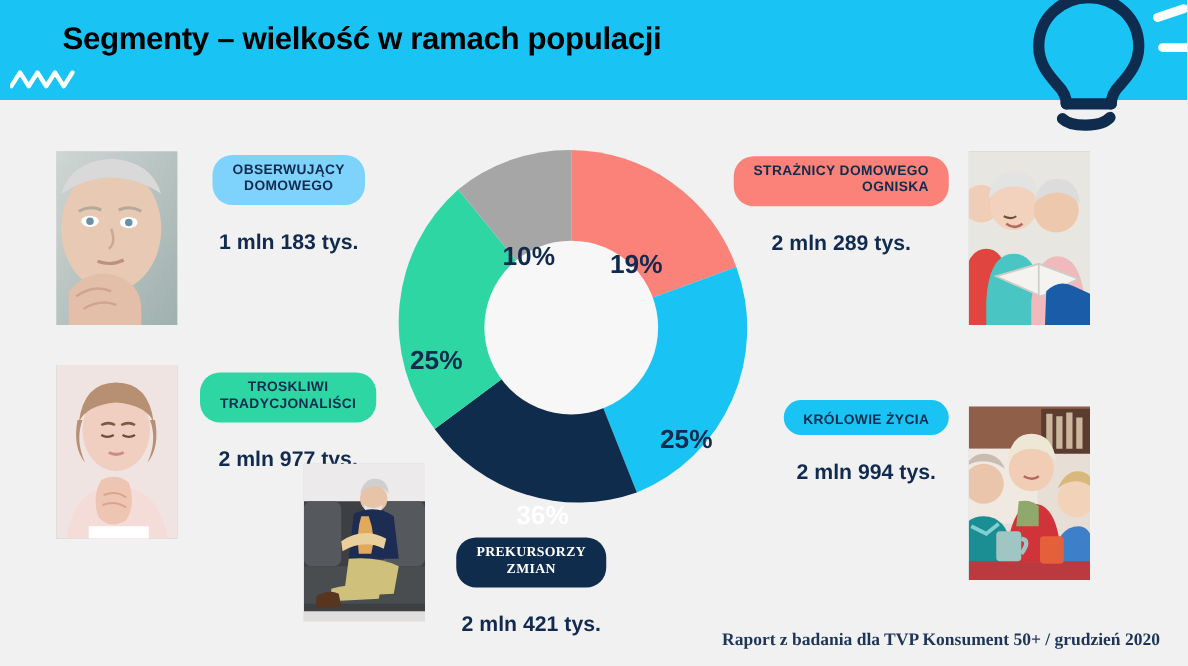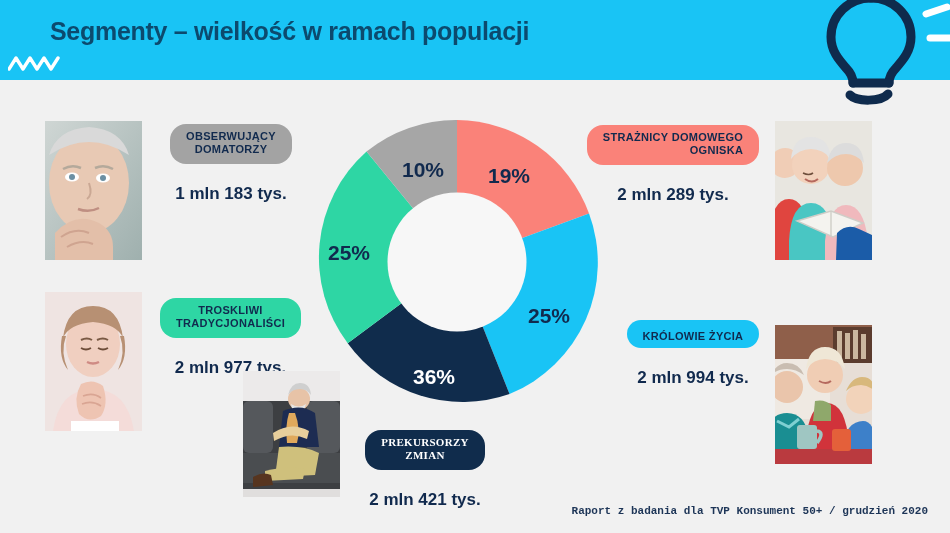--- a/index.html
+++ b/index.html
@@ -33,21 +33,21 @@
     width: 950px;
     height: 80px;
     background: #19c4f5;
   }
   .header-title {
     position: absolute;
     left: 50px;
     top: 17px;
     font-size: 25px;
     font-weight: bold;
-    color: #0c4a6e;
+    color: #000000;
     letter-spacing: -0.3px;
     white-space: nowrap;
     font-family: "Liberation Sans", sans-serif;
   }
   .zigzag {
     position: absolute;
     left: 8px;
     top: 53px;
     width: 54px;
     height: 20px;
@@ -74,20 +74,21 @@
     width: 288px;
     height: 288px;
   }
   .slice-label {
     position: absolute;
     font-size: 21px;
     font-weight: bold;
     color: #112a4e;
     white-space: nowrap;
     font-family: "Liberation Sans", sans-serif;
+    margin-top: 36px;
   }
   .slice-label.on-dark { color: #ffffff; }
 
   
   .callout { position: absolute; }
   .pill {
     display: inline-block;
     border-radius: 16px;
     padding: 6px 16px 7px 16px;
     font-size: 11px;
@@ -115,25 +116,25 @@
     overflow: hidden;
     background: #cfcfcf;
   }
   .photo svg { display: block; }
 
   
   .footer-note {
     position: absolute;
     right: 22px;
     top: 505px;
-    font-size: 11px;
+    font-size: 14px;
     font-weight: bold;
     color: #1d3557;
     white-space: nowrap;
-    font-family: Liberation Mono, monospace;
+    font-family: Liberation Serif, serif;
   }
 </style>
 </head>
 <body>
 
 <div id="slide">
 
   <div class="header-bar">
     <div class="header-title">Segmenty – wielkość w ramach populacji</div>
 
@@ -173,23 +174,23 @@
 
     <div class="slice-label" style="left:175px; top:46px;">19%</div>
     <div class="slice-label" style="left:215px; top:186px;">25%</div>
     <div class="slice-label on-dark" style="left:100px; top:247px;">36%</div>
     <div class="slice-label" style="left:15px; top:123px;">25%</div>
     <div class="slice-label" style="left:89px; top:40px;">10%</div>
   </div>
 
   <div class="callout" style="left:152px; top:124px; width:158px;">
     <div style="text-align:center;">
-      <div class="pill" style="background:#a3a3a3;">
+      <div class="pill" style="background:#7dd3fc;">
         <span>OBSERWUJĄCY</span><br>
-        <span>DOMATORZY</span>
+        <span>DOMOWEGO</span>
       </div>
     </div>
     <div class="value">1 mln 183 tys.</div>
   </div>
 
   <div class="callout" style="left:578px; top:125px; width:190px;">
     <div style="text-align:center;">
       <div class="pill" style="background:#fa8279;text-align:right;">
         <span>STRAŻNICY DOMOWEGO</span><br>
         <span>OGNISKA</span>

